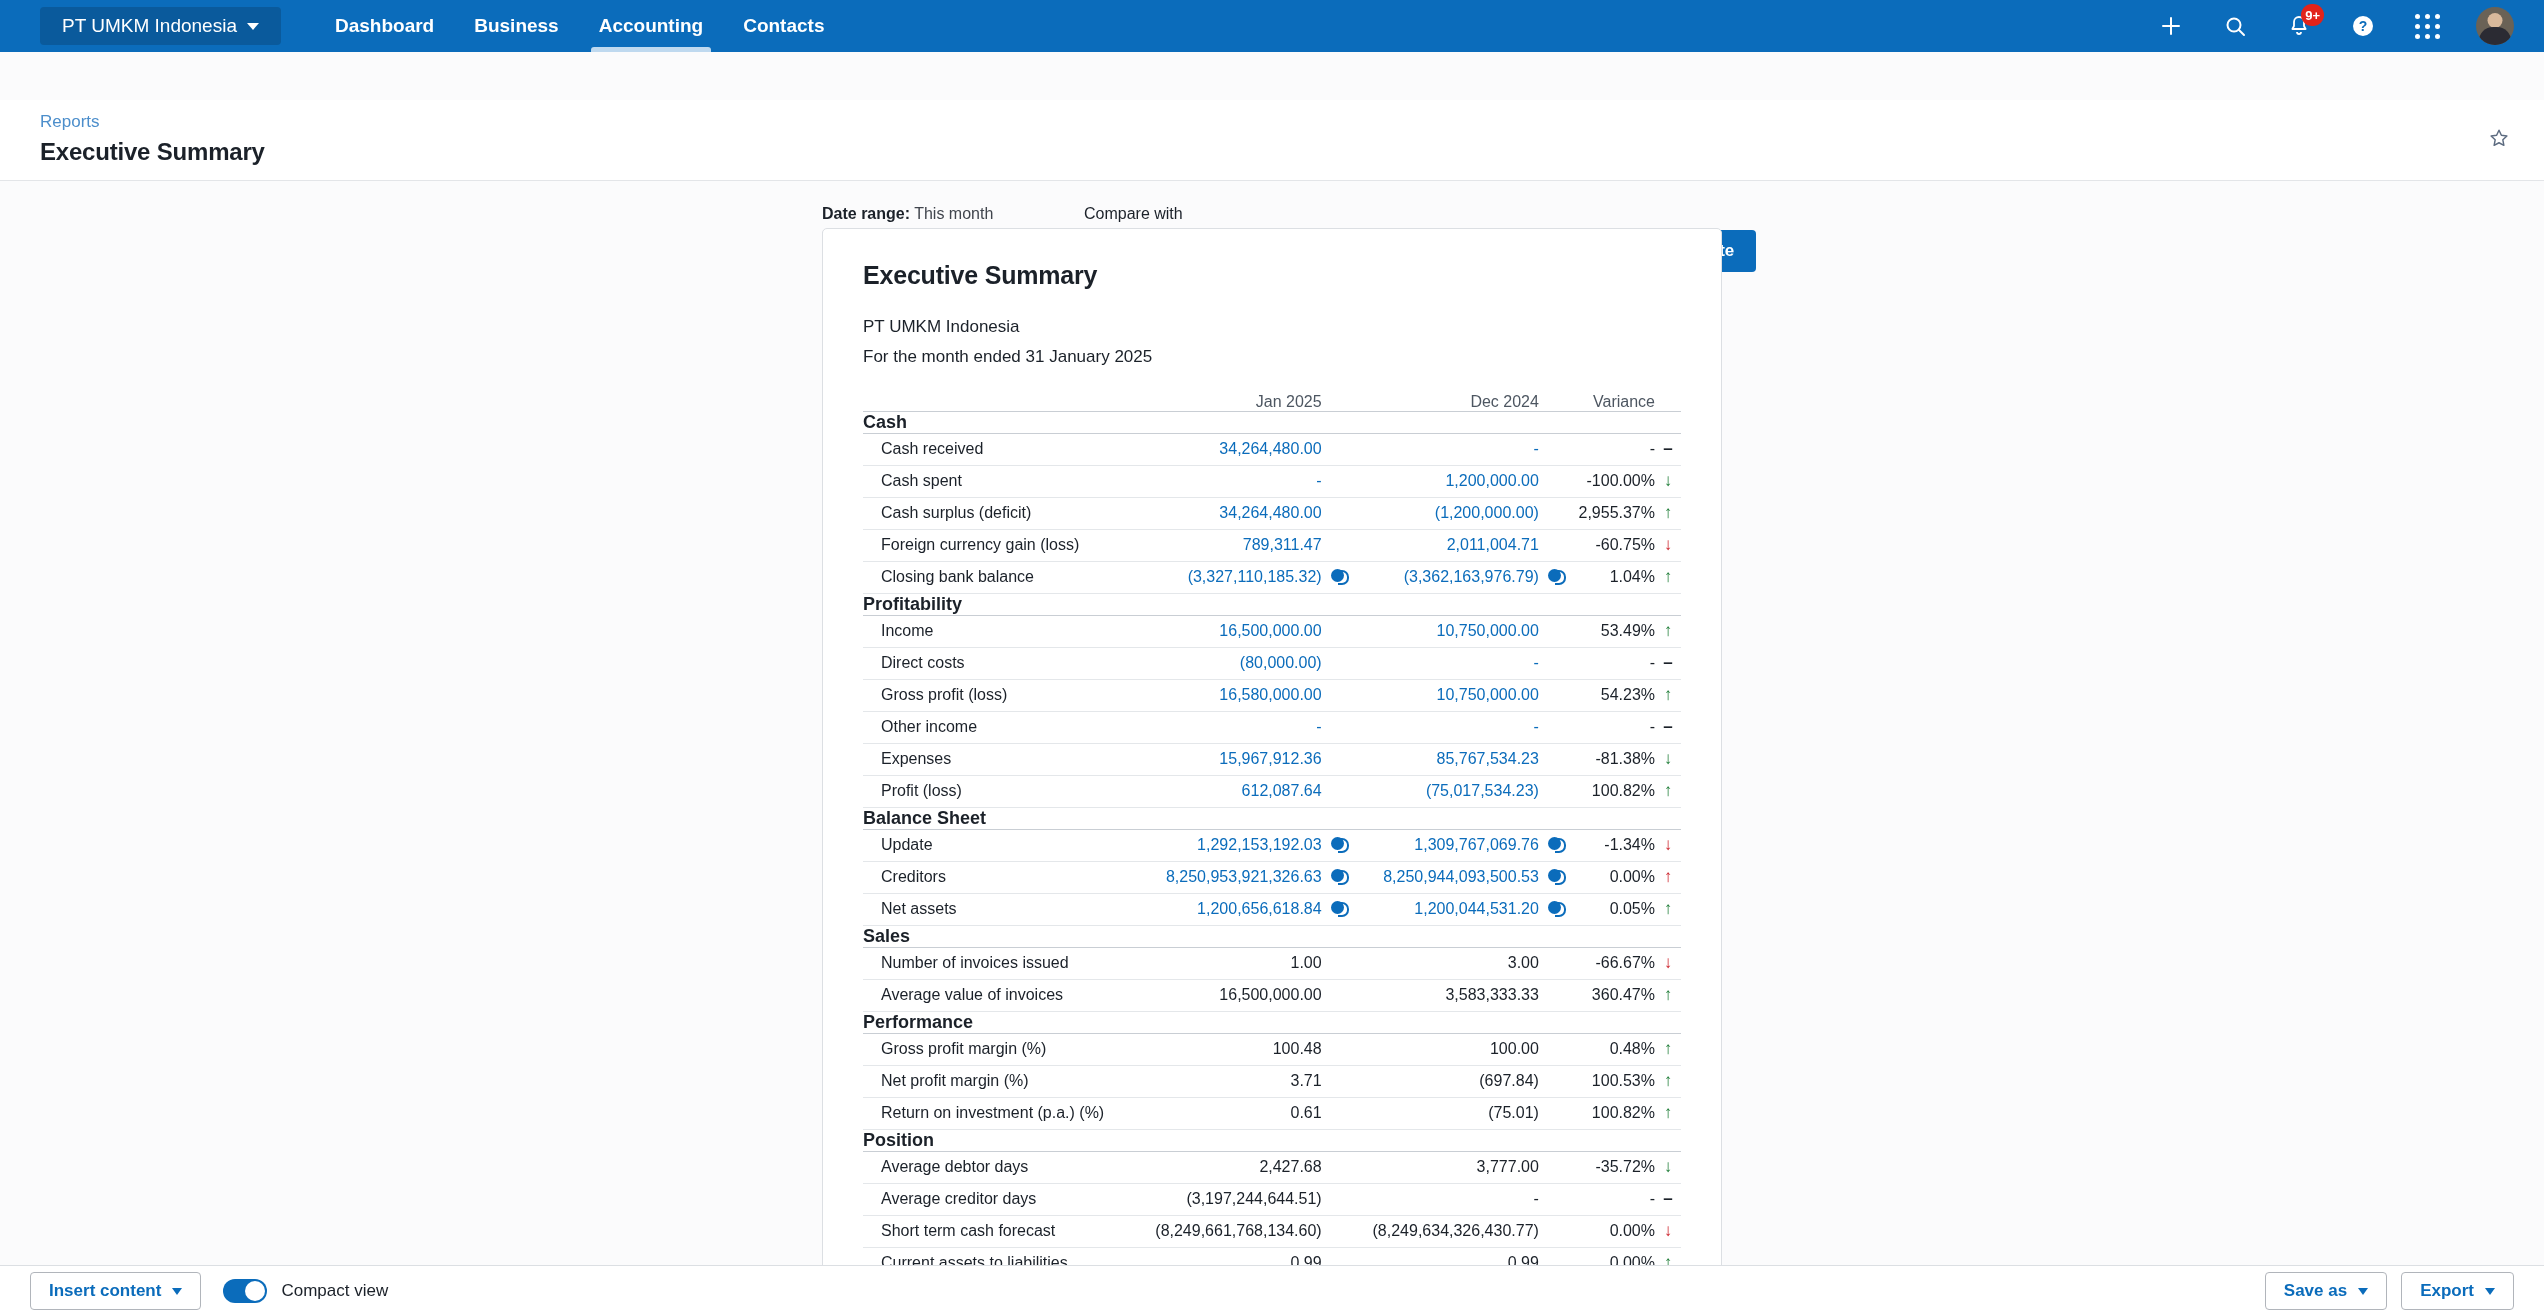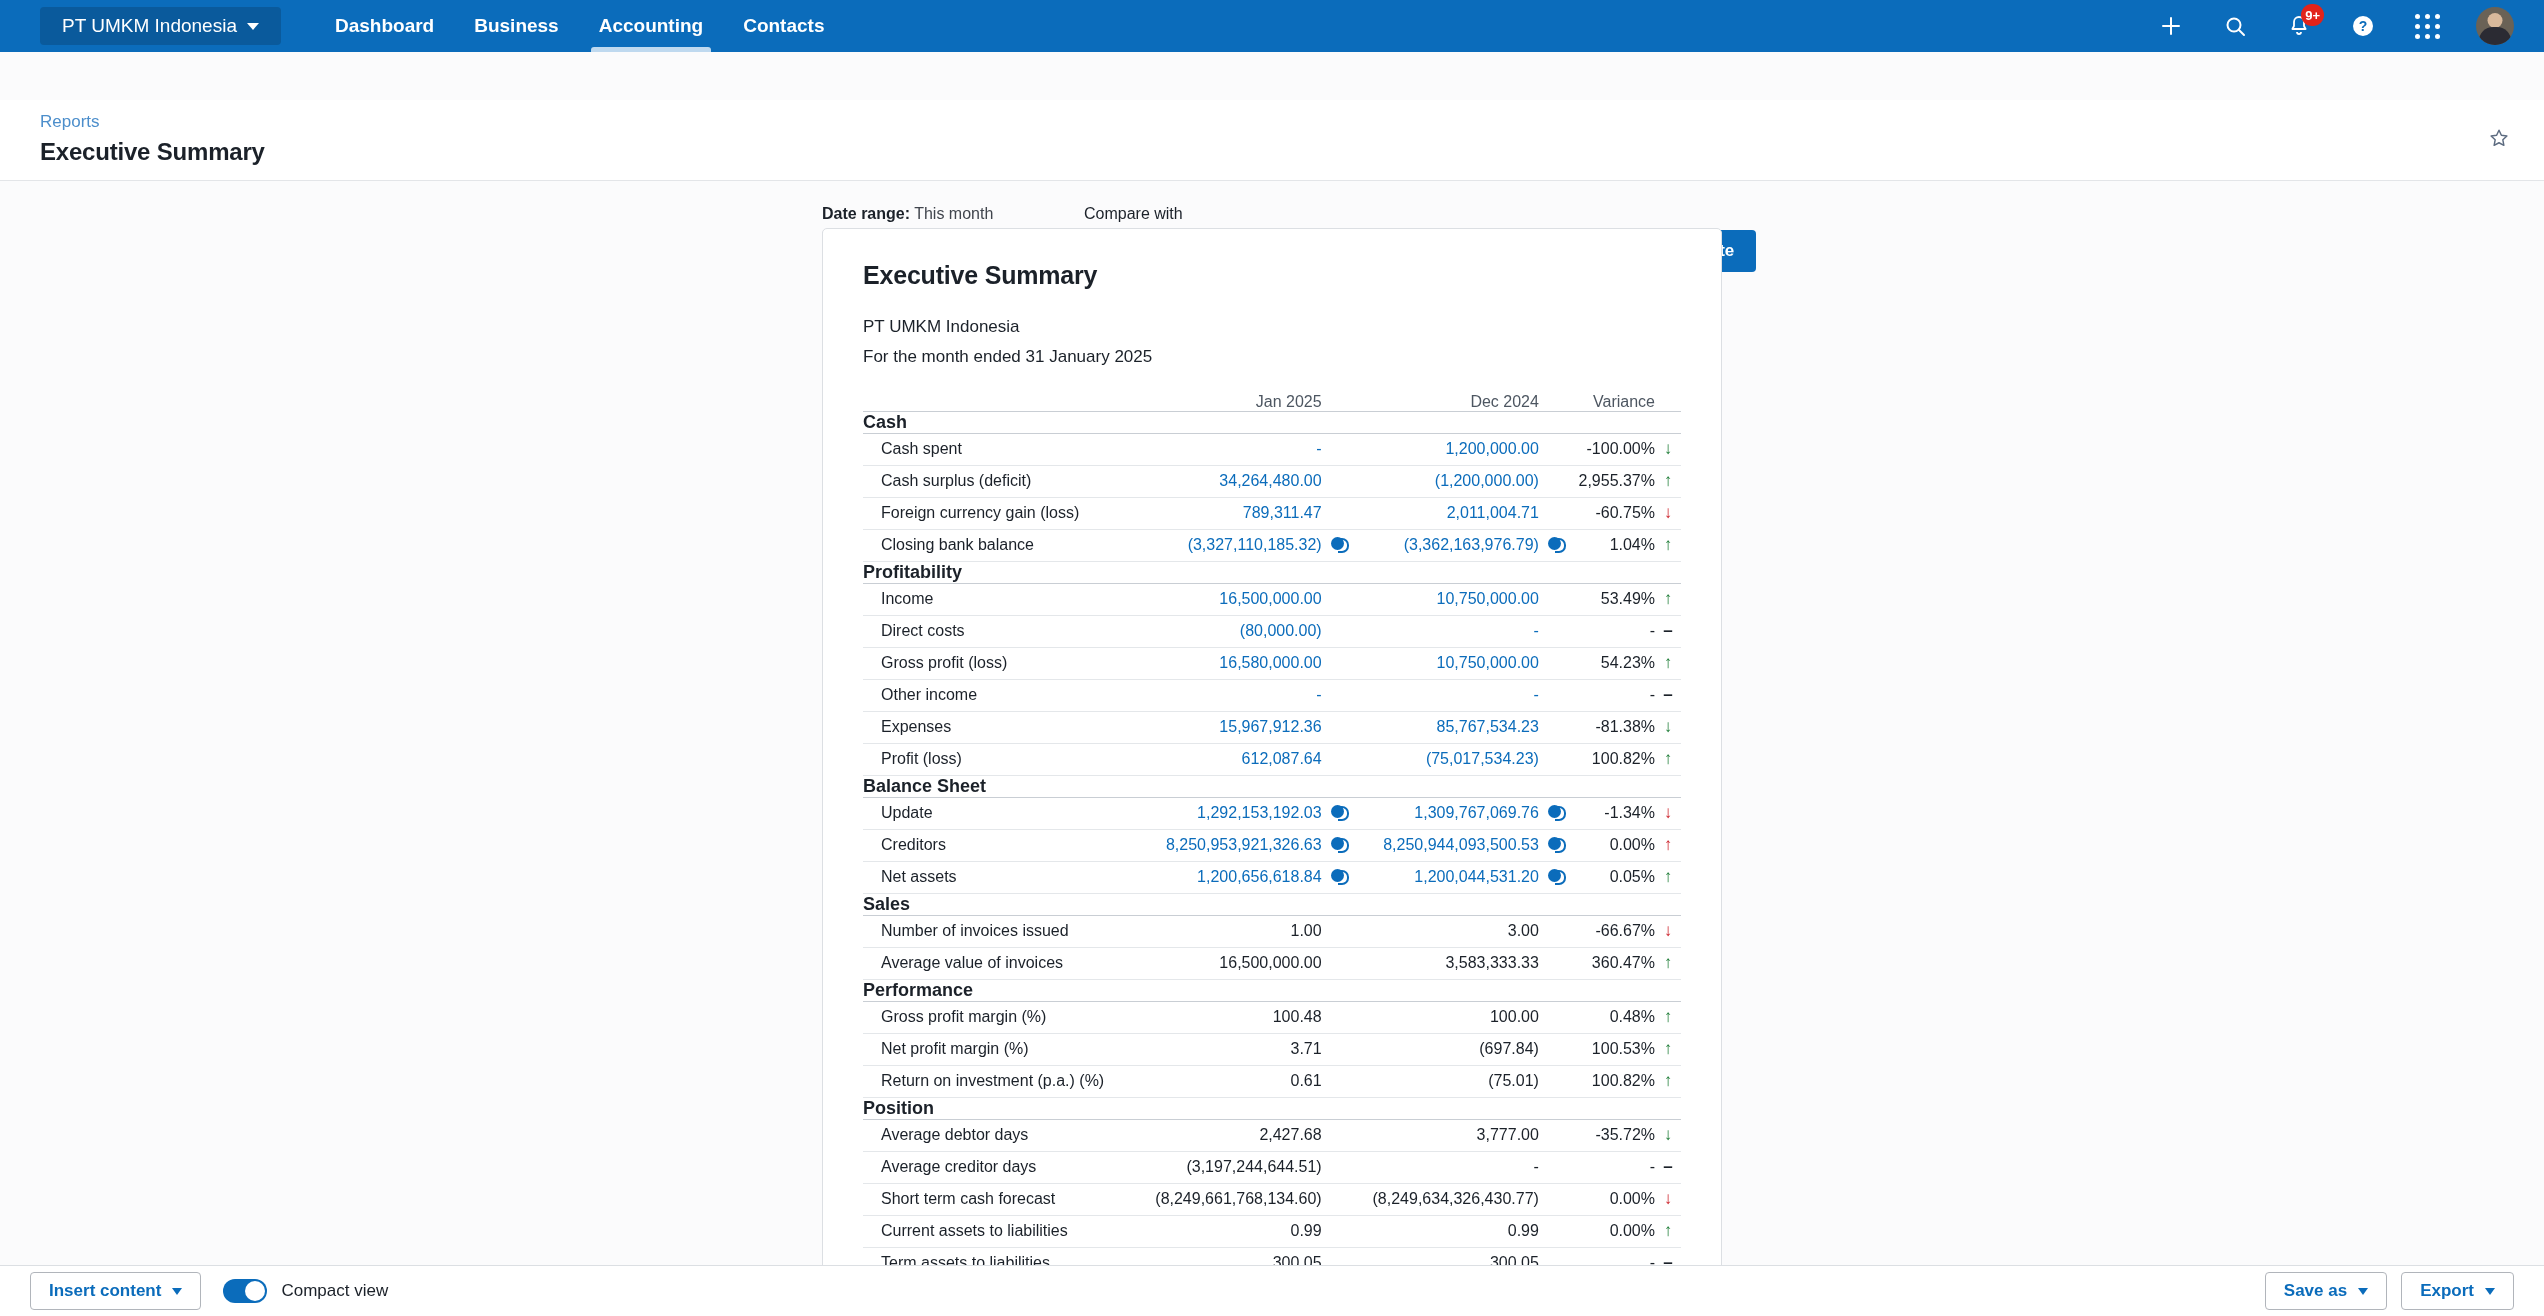--- a/index.html
+++ b/index.html
@@ -334,20 +334,29 @@
         <th class="col-head blank"></th>
         <th class="col-head">Variance</th>
         <th class="col-head blank"></th>
       </tr>
     </thead>
     <tbody id="rpt-body">
         <tr class="sec-row">
           <td colspan="7">Cash</td>
         </tr>
         <tr class="data-row">
+          <td class="lbl">Cash received</td>
+          <td class="val link">34,264,480.00</td>
+          <td class="fn-cell"></td>
+          <td class="val link">-</td>
+          <td class="fn-cell"></td>
+          <td class="var">-</td>
+          <td class="arr-cell"><span class="arrow flat">–</span></td>
+        </tr>
+        <tr class="data-row">
           <td class="lbl">Cash spent</td>
           <td class="val link">-</td>
           <td class="fn-cell"></td>
           <td class="val link">1,200,000.00</td>
           <td class="fn-cell"></td>
           <td class="var">-100.00%</td>
           <td class="arr-cell"><span class="arrow down">↓</span></td>
         </tr>
         <tr class="data-row">
           <td class="lbl">Cash surplus (deficit)</td>

